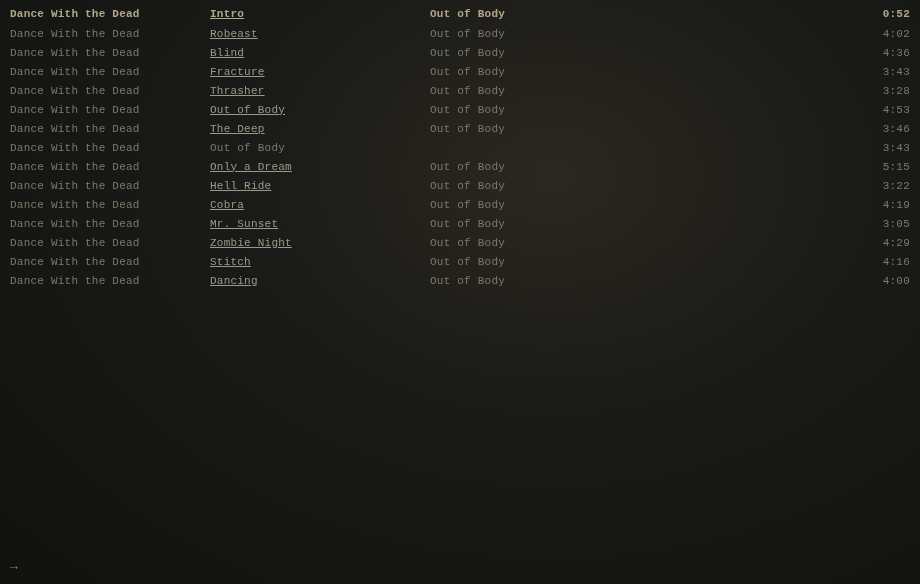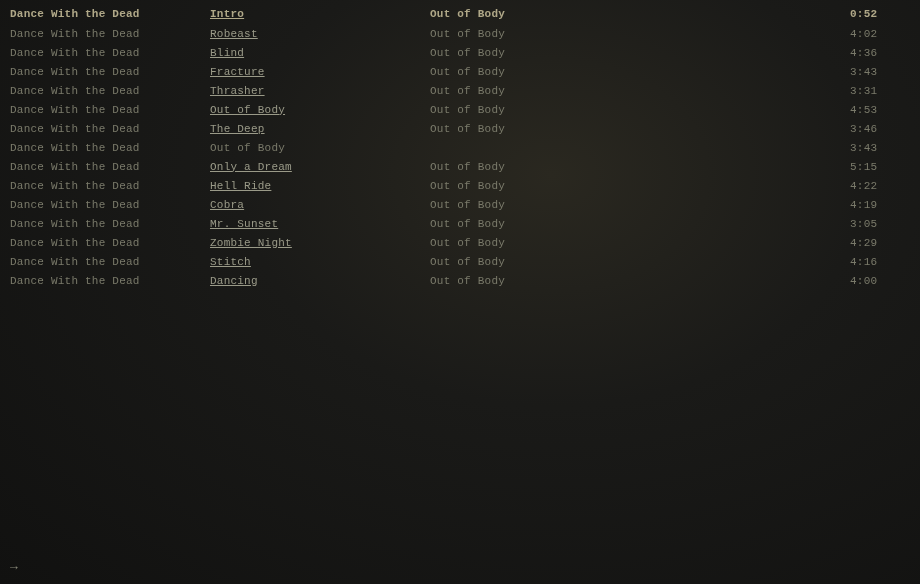--- a/index.html
+++ b/index.html
@@ -52,20 +52,21 @@
       text-decoration: underline;
     }
 
     .col-album {
       flex: 1;
       color: #7a7a6a;
     }
 
     .col-duration {
       width: 60px;
+      text-align: right;
       color: #7a7a6a;
     }
 
     .header .col-artist,
     .header .col-title,
     .header .col-album,
     .header .col-duration {
       color: #b0a888;
     }
 
@@ -103,21 +104,21 @@
     <div class="track-row">
       <div class="col-artist">Dance With the Dead</div>
       <div class="col-title">Fracture</div>
       <div class="col-album">Out of Body</div>
       <div class="col-duration">3:43</div>
     </div>
     <div class="track-row">
       <div class="col-artist">Dance With the Dead</div>
       <div class="col-title">Thrasher</div>
       <div class="col-album">Out of Body</div>
-      <div class="col-duration">3:31</div>
+      <div class="col-duration">3:28</div>
     </div>
     <div class="track-row">
       <div class="col-artist">Dance With the Dead</div>
       <div class="col-title">Out of Body</div>
       <div class="col-album">Out of Body</div>
       <div class="col-duration">4:53</div>
     </div>
     <div class="track-row">
       <div class="col-artist">Dance With the Dead</div>
       <div class="col-title">The Deep</div>
@@ -132,21 +133,21 @@
     <div class="track-row">
       <div class="col-artist">Dance With the Dead</div>
       <div class="col-title">Only a Dream</div>
       <div class="col-album">Out of Body</div>
       <div class="col-duration">5:15</div>
     </div>
     <div class="track-row">
       <div class="col-artist">Dance With the Dead</div>
       <div class="col-title">Hell Ride</div>
       <div class="col-album">Out of Body</div>
-      <div class="col-duration">4:22</div>
+      <div class="col-duration">3:22</div>
     </div>
     <div class="track-row">
       <div class="col-artist">Dance With the Dead</div>
       <div class="col-title">Cobra</div>
       <div class="col-album">Out of Body</div>
       <div class="col-duration">4:19</div>
     </div>
     <div class="track-row">
       <div class="col-artist">Dance With the Dead</div>
       <div class="col-title">Mr. Sunset</div>

